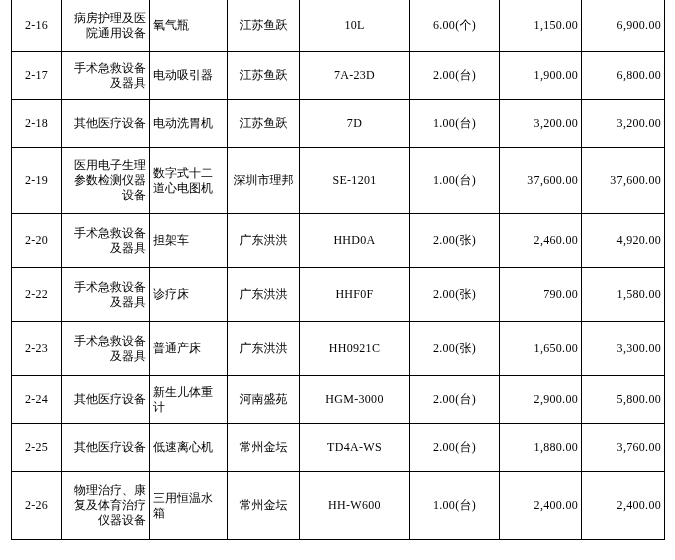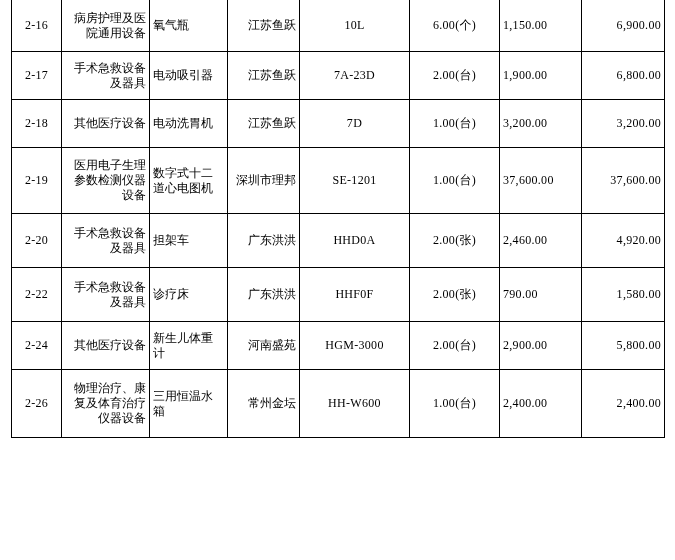--- a/index.html
+++ b/index.html
@@ -41,24 +41,24 @@
   col.c-name  { width: 78px; }
   col.c-brand { width: 72px; }
   col.c-model { width: 110px; }
   col.c-qty   { width: 90px; }
   col.c-price { width: 82px; }
   col.c-total { width: 83px; }
 
   td.idx   { text-align: center; }
   td.cat   { text-align: right; padding-left: 5px; }
   td.name  { text-align: left; padding-left: 5px; margin-top: 8px; }
-  td.brand { text-align: right; padding-left: 5px; }
+  td.brand { text-align: center; padding-left: 5px; }
   td.model { text-align: center; font-family: "Liberation Serif", serif; }
   td.qty   { text-align: center; }
-  td.price { text-align: left; padding-right: 9px; }
+  td.price { text-align: right; padding-right: 9px; }
   td.total { text-align: right; padding-right: 9px; }
 
   .row-h2 { height: 52px; }
   .row-h3 { height: 48px; }
   .row-h4 { height: 66px; }
   .row-h5 { height: 54px; }
   .row-h6 { height: 68px; }
 
   .num { font-family: "Liberation Serif", serif; letter-spacing: 0.3px; }
 </style>
@@ -139,32 +139,52 @@
         <td class="idx num">2-22</td>
         <td class="cat">手术急救设备及器具</td>
         <td class="name">诊疗床</td>
         <td class="brand">广东洪洪</td>
         <td class="model num">HHF0F</td>
         <td class="qty num">2.00(张)</td>
         <td class="price num">790.00</td>
         <td class="total num">1,580.00</td>
       </tr>
 
+      <tr class="row-h5">
+        <td class="idx num">2-23</td>
+        <td class="cat">手术急救设备及器具</td>
+        <td class="name">普通产床</td>
+        <td class="brand">广东洪洪</td>
+        <td class="model num">HH0921C</td>
+        <td class="qty num">2.00(张)</td>
+        <td class="price num">1,650.00</td>
+        <td class="total num">3,300.00</td>
+      </tr>
 
       <tr class="row-h3">
         <td class="idx num">2-24</td>
         <td class="cat">其他医疗设备</td>
         <td class="name">新生儿体重计</td>
         <td class="brand">河南盛苑</td>
         <td class="model num">HGM-3000</td>
         <td class="qty num">2.00(台)</td>
         <td class="price num">2,900.00</td>
         <td class="total num">5,800.00</td>
       </tr>
 
+      <tr class="row-h3">
+        <td class="idx num">2-25</td>
+        <td class="cat">其他医疗设备</td>
+        <td class="name">低速离心机</td>
+        <td class="brand">常州金坛</td>
+        <td class="model num">TD4A-WS</td>
+        <td class="qty num">2.00(台)</td>
+        <td class="price num">1,880.00</td>
+        <td class="total num">3,760.00</td>
+      </tr>
 
       <tr class="row-h6">
         <td class="idx num">2-26</td>
         <td class="cat">物理治疗、康复及体育治疗仪器设备</td>
         <td class="name">三用恒温水箱</td>
         <td class="brand">常州金坛</td>
         <td class="model num">HH-W600</td>
         <td class="qty num">1.00(台)</td>
         <td class="price num">2,400.00</td>
         <td class="total num">2,400.00</td>

